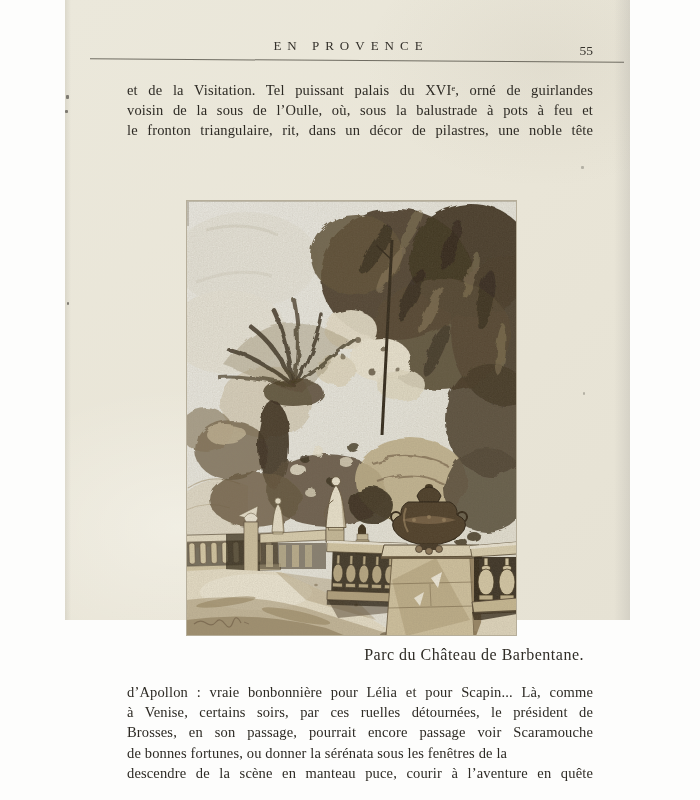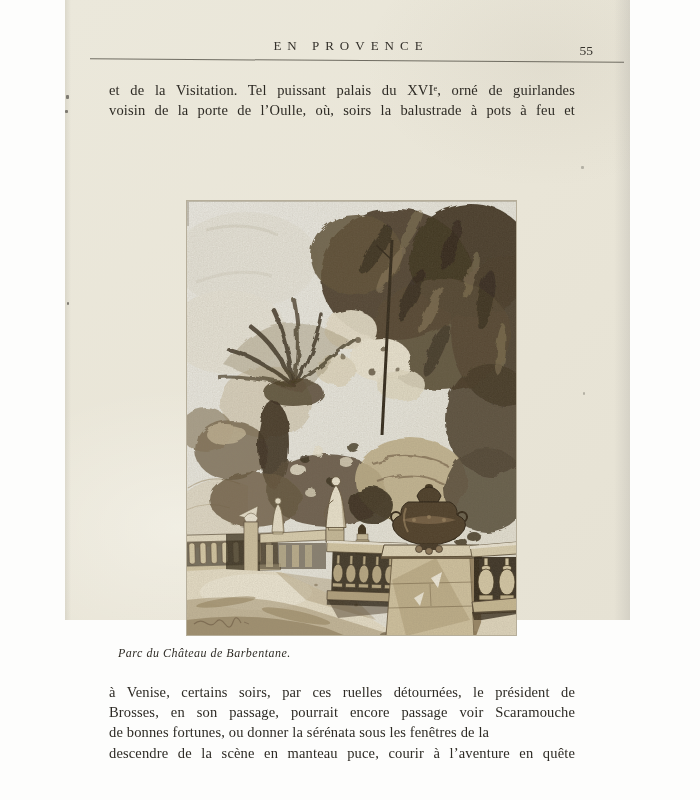--- a/index.html
+++ b/index.html
@@ -15,50 +15,51 @@
         background:linear-gradient(to right,rgba(95,95,100,0),rgba(95,95,100,.13));}
   .page::before{content:"";position:absolute;left:0;top:0;width:6px;height:100%;
         background:linear-gradient(to right,rgba(80,75,60,.10),rgba(80,75,60,0));}
   .speck{position:absolute;background:rgba(45,42,36,.55);border-radius:1px;}
   .running-header{position:absolute;top:38px;left:53px;width:466px;text-align:center;
         font-size:13px;letter-spacing:6px;color:#34312b;}
   .page-number{position:absolute;top:43px;left:480px;width:48px;text-align:right;
         font-size:13.5px;color:#34312b;}
   .header-rule{position:absolute;top:60px;left:25px;width:534px;height:1px;
         background:#504d44;opacity:.8;transform:rotate(.35deg);}
-  .para{position:absolute;left:44px;width:466px;font-size:14.5px;line-height:20.2px;
+  .para{position:absolute;left:62px;width:466px;font-size:14.5px;line-height:20.2px;
         color:#2d2a24;letter-spacing:.15px;}
   .para-top{top:80px;}
   .para-bottom{top:682px;}
   .line{white-space:nowrap;text-align:justify;text-align-last:justify;}
   .line.last-line{text-align-last:left;}
   .plate{position:absolute;left:121px;top:200px;width:331px;height:436px;margin:0;padding:0;}
   .plate svg{display:block;}
-  .caption{position:absolute;top:646px;left:53px;width:466px;text-align:left;
-        font-style:italic;font-size:12px;letter-spacing:.5px;color:#2f2c26;}
+  .caption{position:absolute;top:646px;left:53px;width:466px;text-align:right;
+        font-size:16px;letter-spacing:.5px;color:#2f2c26;}
 </style>
 </head>
 <body>
 
 <div class="stage">
   <div class="page">
 
     <span class="speck" style="left:1px;top:95px;width:3px;height:4px;"></span>
     <span class="speck" style="left:0;top:110px;width:3px;height:3px;"></span>
     <span class="speck" style="left:2px;top:302px;width:2px;height:3px;"></span>
     <span class="speck" style="left:516px;top:166px;width:3px;height:3px;opacity:.5;"></span>
     <span class="speck" style="left:518px;top:392px;width:2px;height:3px;opacity:.5;"></span>
 
     <div class="running-header">EN PROVENCE</div>
     <div class="page-number">55</div>
     <div class="header-rule"></div>
 
     <div class="para para-top">
       <div class="line">et de la Visitation. Tel puissant palais du XVIᵉ, orné de guirlandes</div>
-      <div class="line">voisin de la porte de l’Oulle, où, soirs la balustrade à pots à feu et</div>
+      <div class="line">voisin de la sous de l’Oulle, où, sous la balustrade à pots à feu et</div>
+      <div class="line">le fronton triangulaire, rit, dans un décor de pilastres, une noble tête</div>
     </div>
 
     <figure class="plate">
       <svg width="331" height="436" viewBox="0 0 331 436" xmlns="http://www.w3.org/2000/svg">
         <defs>
           <linearGradient id="plateBg" x1="0" y1="0" x2="1" y2="1">
             <stop offset="0" stop-color="#f1f0ea"></stop>
               <stop offset=".55" stop-color="#ecebe2"></stop>
               <stop offset="1" stop-color="#e8e4d5"></stop>
           </linearGradient>
@@ -309,20 +310,21 @@
         <rect x="0" y="0" width="331" height="436" filter="url(#grain)" opacity=".5"></rect>
         <rect x="0" y="0" width="331" height="2" fill="#9a927e" opacity=".5"></rect>
         <path d="M2,2 L2,26" stroke="#6a614e" stroke-width="1.2" opacity=".5"></path>
         <rect x="0.5" y="0.5" width="330" height="435" fill="none" stroke="#b6ae9a" stroke-width="1"></rect>
       </svg>
     </figure>
 
     <div class="caption">Parc du Château de Barbentane.</div>
 
     <div class="para para-bottom">
+      <div class="line">d’Apollon : vraie bonbonnière pour Lélia et pour Scapin... Là, comme</div>
       <div class="line">à Venise, certains soirs, par ces ruelles détournées, le président de</div>
       <div class="line">Brosses, en son passage, pourrait encore passage voir Scaramouche</div>
       <div class="line last-line">de bonnes fortunes, ou donner la sérénata sous les fenêtres de la</div>
       <div class="line">descendre de la scène en manteau puce, courir à l’aventure en quête</div>
     </div>
 
   </div>
 </div>
 
 </body></html>

